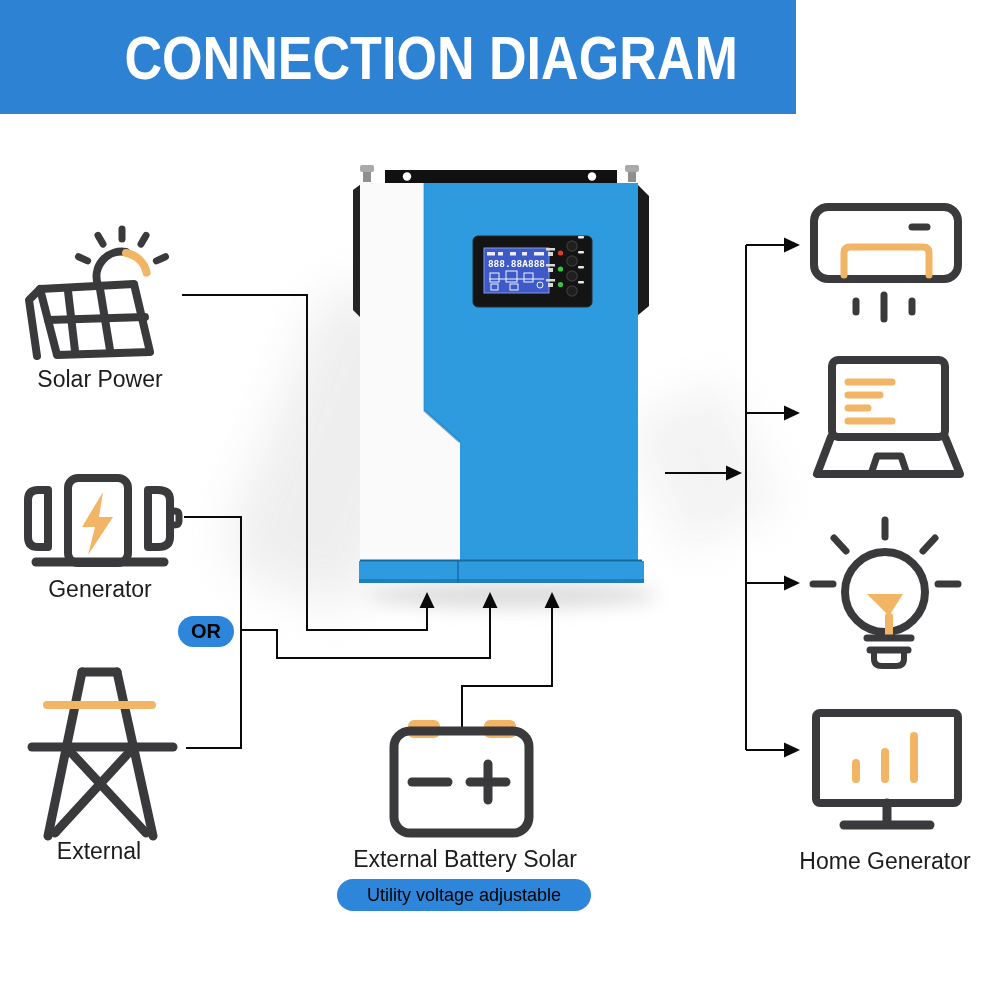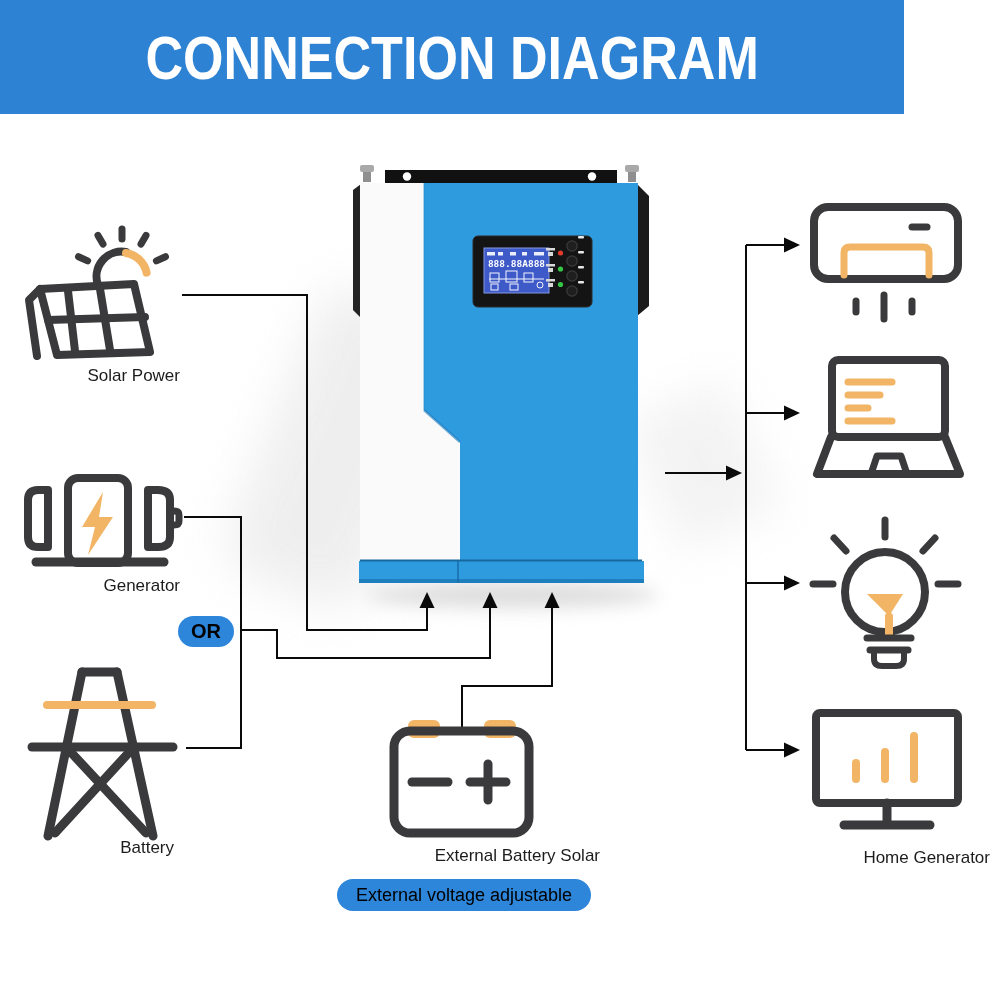--- a/index.html
+++ b/index.html
@@ -5,36 +5,36 @@
   :root{
     --banner-blue:#2E82D4; --pill-blue:#2E86DB; --device-blue:#2F9BDF;
     --device-blue-dark:#1F7EBD; --icon-dark:#3A3A3C; --icon-orange:#F2B566;
     --line-color:#0A0A0A; --lcd-blue:#3D5AC8; --led-red:#E23B2E;
     --led-green:#35C746; --label-color:#1C1C1C;
   }
   *{margin:0;padding:0;box-sizing:border-box}
   body{background:#fff;font-family:"Liberation Sans",sans-serif}
   .canvas{position:relative;width:1000px;height:1000px;background:#fff;overflow:hidden}
 
-  .banner{position:absolute;left:0;top:0;width:904px;height:114px;
-    background:var(--banner-blue,#2E82D4);display:flex;align-items:center;justify-content:center}
+  .banner{position:absolute;left:0;top:0;width:796px;height:114px;
+    background:var(--banner-blue,#2E82D4);display:flex;align-items:center;justify-content:flex-end}
   .banner-title{color:#fff;font-size:62px;font-weight:bold;white-space:nowrap;
     transform:scaleX(.84);transform-origin:center;letter-spacing:0px}
 
   .abs{position:absolute}
   .shadow{position:absolute;pointer-events:none}
   .sh-left{left:268px;top:292px;width:150px;height:310px;background:#ececec;
     filter:blur(24px);transform:rotate(22deg);border-radius:40px;opacity:.85}
   .sh-right{left:648px;top:396px;width:110px;height:140px;background:#f0f0f0;
     filter:blur(22px);transform:rotate(-25deg);opacity:.8}
   .sh-bottom{left:366px;top:582px;width:292px;height:26px;background:#d9d9d9;
     filter:blur(9px);border-radius:50%;opacity:.9}
 
-  .label{position:absolute;color:var(--label-color,#1C1C1C);font-size:17px;
-    text-align:right;white-space:nowrap}
+  .label{position:absolute;color:var(--label-color,#1C1C1C);font-size:23px;
+    text-align:center;white-space:nowrap}
   .pill{position:absolute;background:var(--pill-blue,#2E86DB);color:#000000;
     display:flex;align-items:center;justify-content:center;border-radius:17px;white-space:nowrap}
   .pill-or{left:178px;top:616px;width:56px;height:31px;font-size:20px;font-weight:bold;z-index:6}
   .pill-charge{left:337px;top:879px;width:254px;height:32px;font-size:18px;z-index:6}
 
   svg{overflow:visible}
   .ic-s{fill:none;stroke:var(--icon-dark,#3A3A3C);stroke-width:8;stroke-linecap:round;stroke-linejoin:round}
   .ic-s7{fill:none;stroke:var(--icon-dark,#3A3A3C);stroke-width:7;stroke-linecap:round;stroke-linejoin:round}
   .ic-s9{fill:none;stroke:var(--icon-dark,#3A3A3C);stroke-width:9;stroke-linecap:round;stroke-linejoin:round}
   .ic-o7{fill:none;stroke:var(--icon-orange,#F2B566);stroke-width:7;stroke-linecap:round;stroke-linejoin:round}
@@ -236,20 +236,20 @@
         <rect x="206" y="106" width="9" height="2.5"></rect>
           <rect x="208" y="110" width="5" height="4"></rect>
         <rect x="206" y="121" width="9" height="2.5"></rect>
           <rect x="208" y="125" width="5" height="4"></rect>
       </g>
     </g>
   </svg>
 
   <div class="label z3" style="left:20px;top:366px;width:160px">Solar Power</div>
   <div class="label z3" style="left:20px;top:576px;width:160px">Generator</div>
-  <div class="label z3" style="left:24px;top:838px;width:150px">Battery</div>
+  <div class="label z3" style="left:24px;top:838px;width:150px">External</div>
   <div class="label z3" style="left:330px;top:846px;width:270px">External Battery Solar</div>
   <div class="label z3" style="left:780px;top:848px;width:210px">Home Generator</div>
 
   <div class="pill pill-or">OR</div>
-  <div class="pill pill-charge">External voltage adjustable</div>
+  <div class="pill pill-charge">Utility voltage adjustable</div>
 
 </div>
 
 </body></html>

